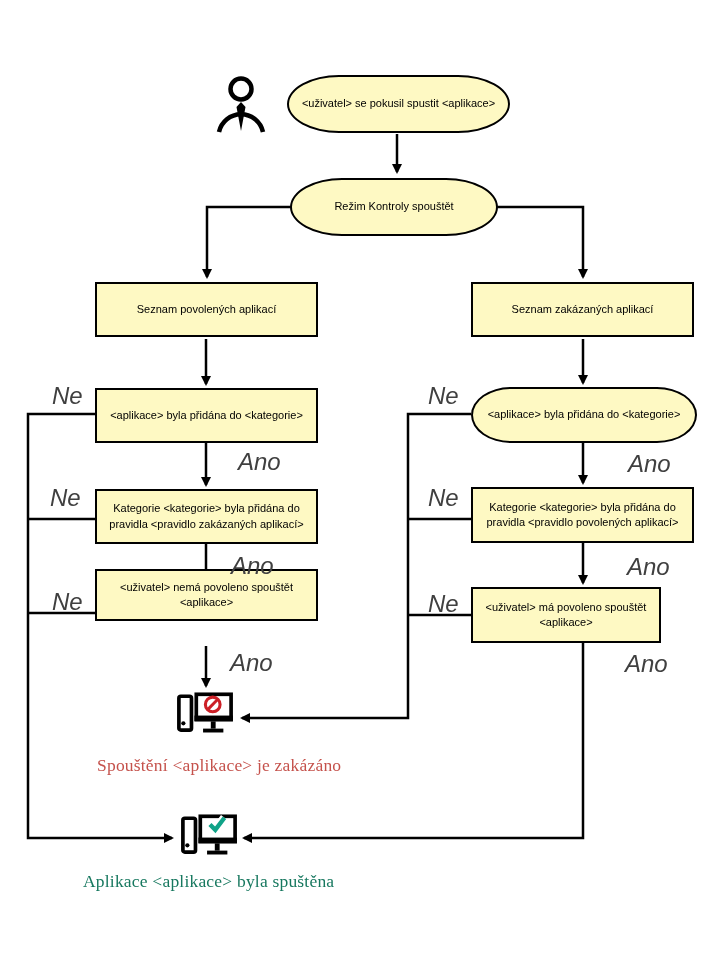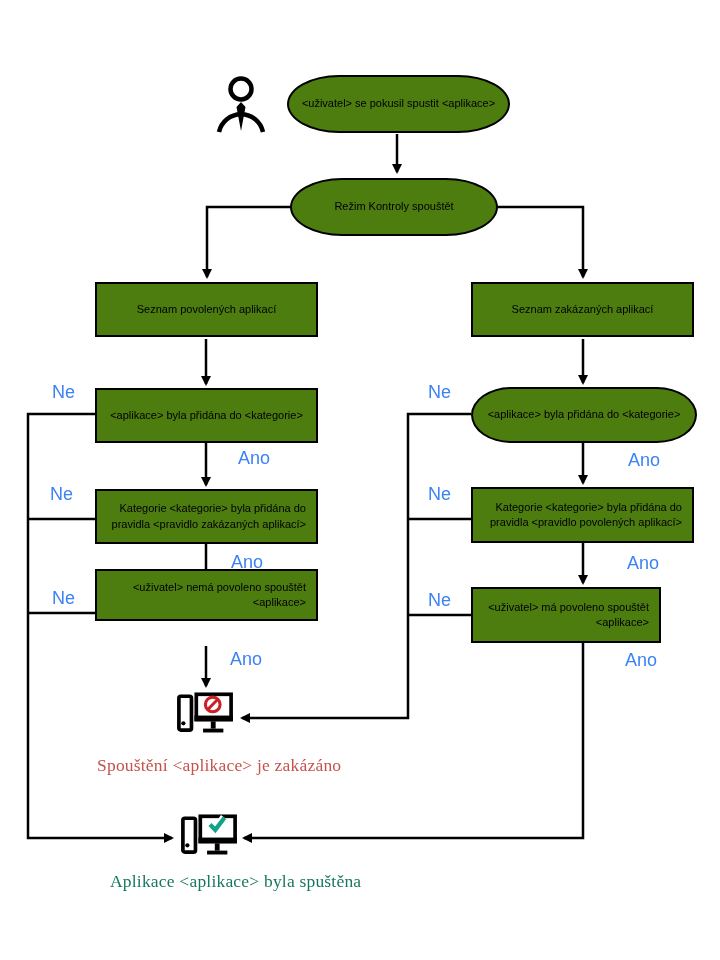--- a/index.html
+++ b/index.html
@@ -1,28 +1,28 @@
 <!DOCTYPE html>
 <html><head>
 <meta charset="utf-8">
 <style>
   html,body{margin:0;padding:0;background:#ffffff;}
   #canvas{
     position:relative;width:720px;height:960px;background:#ffffff;
     font-family:"Liberation Sans","DejaVu Sans",sans-serif;overflow:hidden;
   }
   .node{
-    position:absolute;box-sizing:border-box;background:#4d7c0f;
+    position:absolute;box-sizing:border-box;background:#fef9c3;
     border:2.5px solid #000;display:flex;align-items:center;justify-content:center;
-    text-align:right;font-size:11px;line-height:1.4;color:#000;padding:2px 10px;
+    text-align:center;font-size:11px;line-height:1.4;color:#000;padding:2px 10px;
   }
   .ellipse{border-radius:52px / 29px;}
   .stadium{border-radius:40px / 28px;}
   .lbl{
-    position:absolute;font-size:18px;color:#3b82f6;white-space:nowrap;
+    position:absolute;font-size:24px;color:#404040;white-space:nowrap;font-style:italic;
   }
   .status{
     position:absolute;font-size:17.5px;white-space:nowrap;letter-spacing:.2px;font-family:Liberation Serif, serif;
   }
   svg.layer{position:absolute;left:0;top:0;}
   svg.icon{position:absolute;}
 </style>
 </head>
 <body>
 
@@ -109,15 +109,15 @@
     <rect x="21" y="3" width="36" height="26" fill="#fff" stroke="#000" stroke-width="3.8"></rect>
     <rect x="19.1" y="25" width="39.8" height="6" fill="#000"></rect>
     <rect x="36" y="31" width="5" height="7.5" fill="#000"></rect>
     <rect x="28" y="38.5" width="21" height="4" fill="#000"></rect>
     <g>
       <polyline points="31,11.5 36.5,17 46,4.5" fill="none" stroke="#fff" stroke-width="9"></polyline>
       <polyline points="31,11.5 36.5,17 46,4.5" fill="none" stroke-width="4.5" stroke="#10a388"></polyline>
     </g>
   </svg>
 
-  <div class="status" style="left: 110px; top: 871px; color: rgb(23, 120, 95);">Aplikace &lt;aplikace&gt; byla spuštěna</div>
+  <div class="status" style="left: 83px; top: 871px; color: rgb(23, 120, 95);">Aplikace &lt;aplikace&gt; byla spuštěna</div>
 
 </div>
 
 </body></html>

